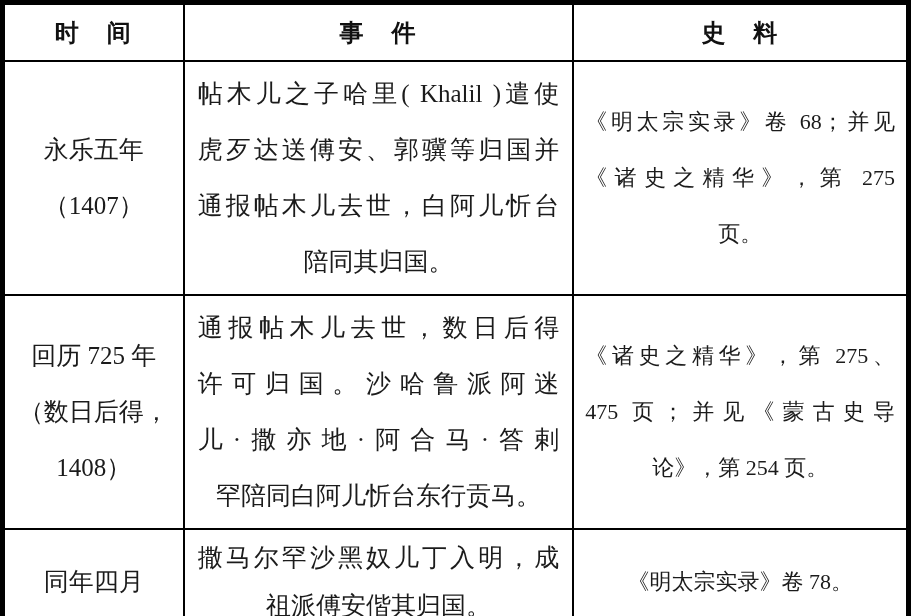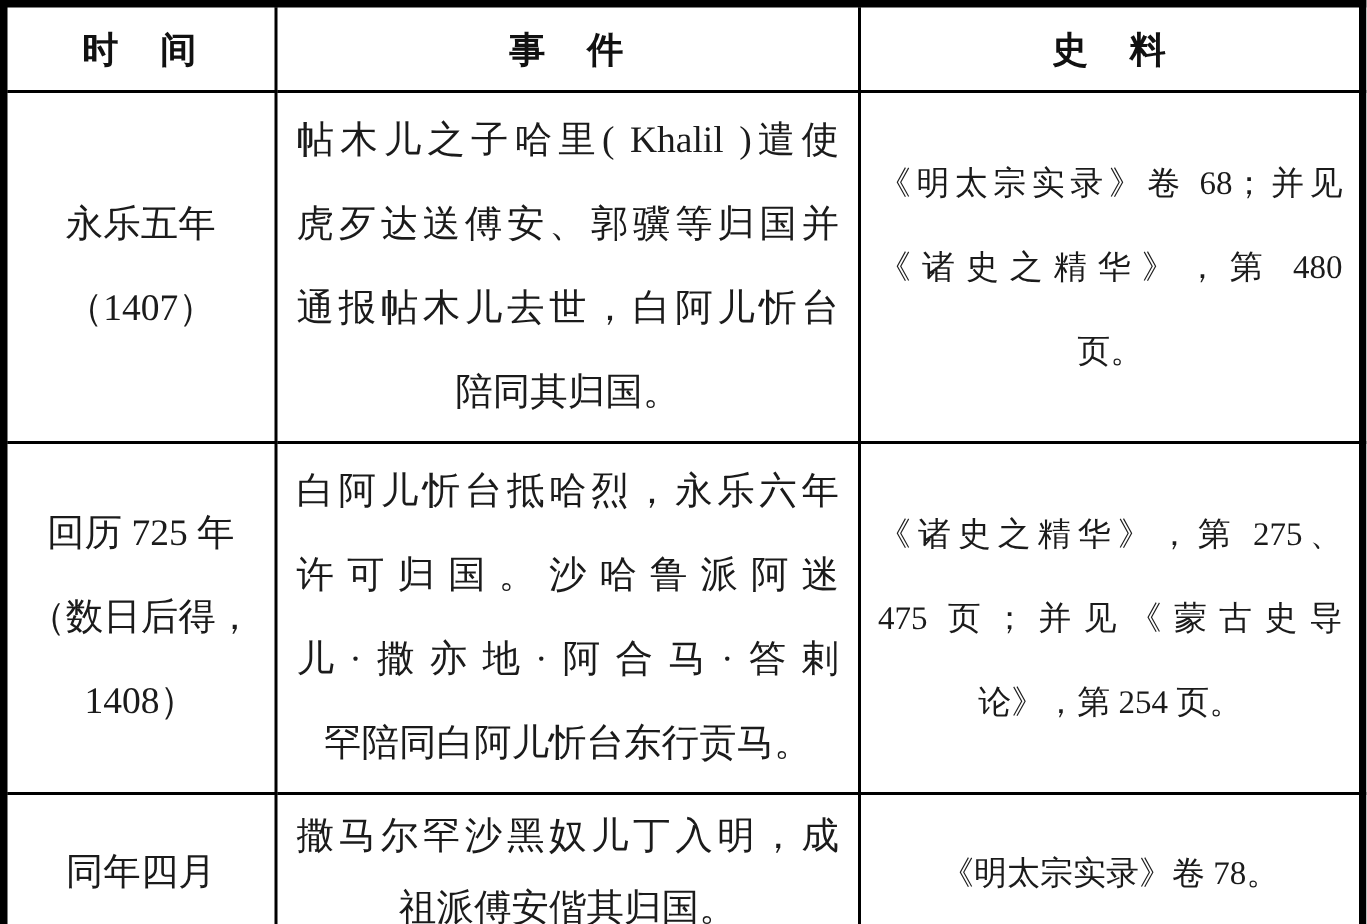--- a/index.html
+++ b/index.html
@@ -98,32 +98,32 @@
             <div class="line">（1407）</div>
           </td>
           <td class="cell-event">
             <div class="line jline">帖木儿之子哈里( Khalil )遣使</div>
             <div class="line jline">虎歹达送傅安、郭骥等归国并</div>
             <div class="line jline">通报帖木儿去世，白阿儿忻台</div>
             <div class="line">陪同其归国。</div>
           </td>
           <td class="cell-source">
             <div class="line jline">《明太宗实录》卷 68；并见</div>
-            <div class="line jline">《诸史之精华》，第 480</div>
+            <div class="line jline">《诸史之精华》，第 275</div>
             <div class="line">页。</div>
           </td>
         </tr>
         <tr class="row-tall-2">
           <td class="cell-time">
             <div class="line">回历 725 年</div>
             <div class="line">（数日后得，</div>
             <div class="line">1408）</div>
           </td>
           <td class="cell-event">
-            <div class="line jline">白阿儿忻台抵哈烈，永乐六年</div>
+            <div class="line jline">通报帖木儿去世，数日后得</div>
             <div class="line jline">许可归国。沙哈鲁派阿迷</div>
             <div class="line jline">儿·撒亦地·阿合马·答剌</div>
             <div class="line">罕陪同白阿儿忻台东行贡马。</div>
           </td>
           <td class="cell-source">
             <div class="line jline">《诸史之精华》，第 275、</div>
             <div class="line jline">475 页；并见《蒙古史导</div>
             <div class="line">论》，第 254 页。</div>
           </td>
         </tr>

